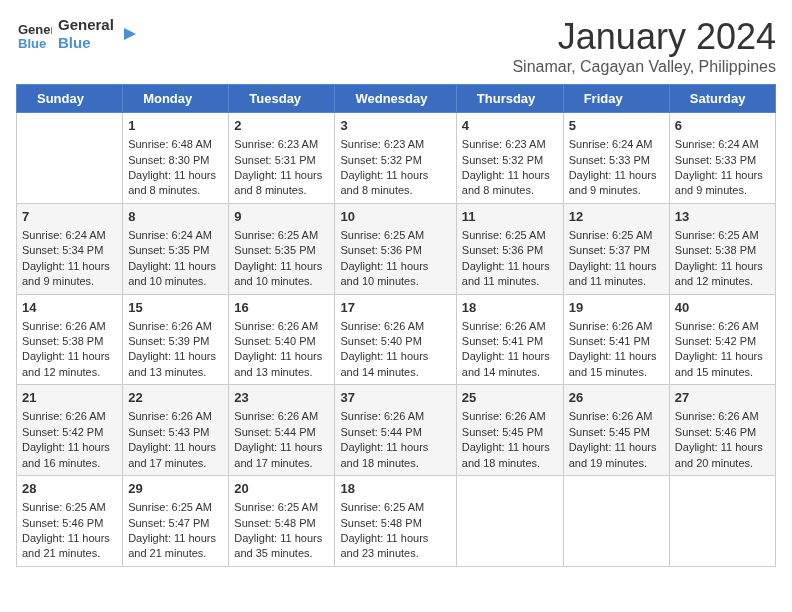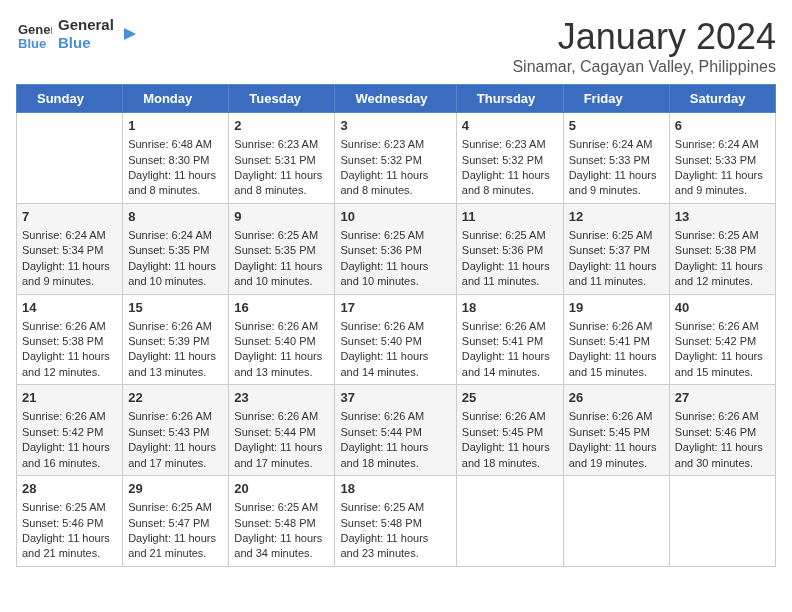--- a/index.html
+++ b/index.html
@@ -302,21 +302,21 @@
           <div>Sunrise: 6:26 AM</div>
           <div>Sunset: 5:45 PM</div>
           <div>Daylight: 11 hours</div>
           <div>and 19 minutes.</div>
         </td>
         <td>
           <span class="day-number">27</span>
           <div>Sunrise: 6:26 AM</div>
           <div>Sunset: 5:46 PM</div>
           <div>Daylight: 11 hours</div>
-          <div>and 30 minutes.</div>
+          <div>and 20 minutes.</div>
         </td>
       </tr>
       <tr>
         <td>
           <span class="day-number">28</span>
           <div>Sunrise: 6:25 AM</div>
           <div>Sunset: 5:46 PM</div>
           <div>Daylight: 11 hours</div>
           <div>and 21 minutes.</div>
         </td>
@@ -325,21 +325,21 @@
           <div>Sunrise: 6:25 AM</div>
           <div>Sunset: 5:47 PM</div>
           <div>Daylight: 11 hours</div>
           <div>and 21 minutes.</div>
         </td>
         <td>
           <span class="day-number">20</span>
           <div>Sunrise: 6:25 AM</div>
           <div>Sunset: 5:48 PM</div>
           <div>Daylight: 11 hours</div>
-          <div>and 34 minutes.</div>
+          <div>and 35 minutes.</div>
         </td>
         <td>
           <span class="day-number">18</span>
           <div>Sunrise: 6:25 AM</div>
           <div>Sunset: 5:48 PM</div>
           <div>Daylight: 11 hours</div>
           <div>and 23 minutes.</div>
         </td>
         <td class="empty-cell"></td>
         <td class="empty-cell"></td>

